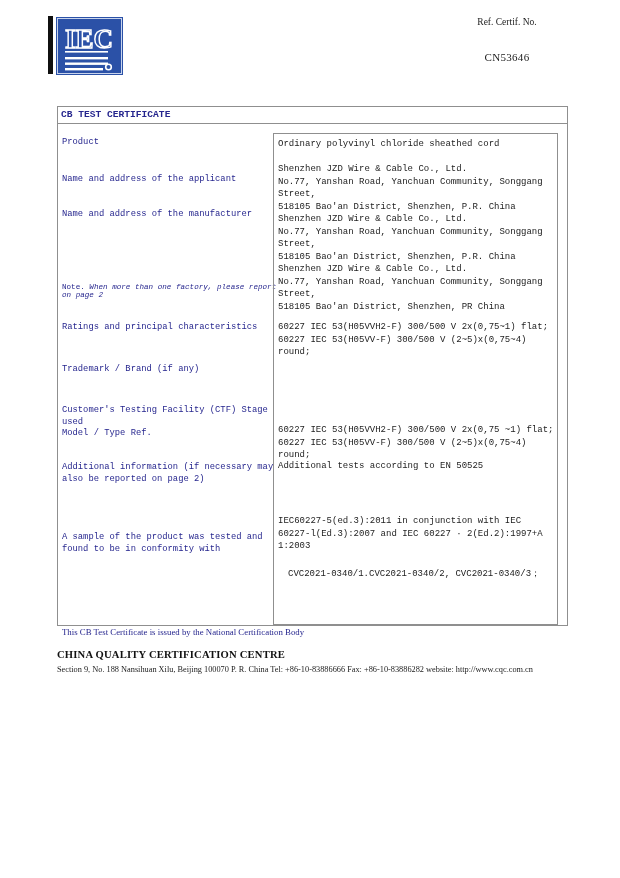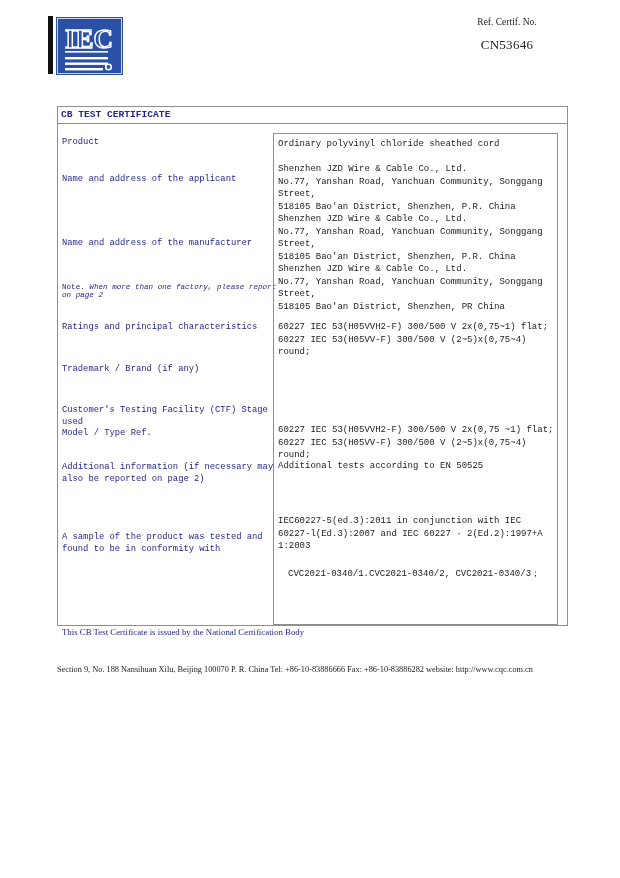--- a/index.html
+++ b/index.html
@@ -4,21 +4,21 @@
 <style>
   html,body{margin:0;padding:0;background:#fff;}
   .page{
     position:relative; width:620px; height:680px; background:#ffffff;
     font-family:"Liberation Serif","DejaVu Serif",serif; color:#1c1c1c; overflow:hidden;
   }
   
   .iec-bar{position:absolute;left:48px;top:16px;width:5px;height:58px;background:#101010;}
   .iec-logo{position:absolute;left:56px;top:17px;width:67px;height:58px;}
   .ref-block{position:absolute;left:437px;top:17px;width:140px;text-align:center;font-size:9.5px;color:#222;}
-  .ref-num{margin-top:10px;font-size:13px;letter-spacing:.3px;}
+  .ref-num{margin-top:24px;font-size:11px;letter-spacing:.3px;}
   .scheme{position:absolute;left:57px;top:79px;width:535px;font-weight:bold;font-size:9.6px;line-height:11.5px;color:#111;}
   
   .outer-box{position:absolute;left:57px;top:106px;width:509px;height:518px;border:1px solid #8f8f8f;background:#fff;font-family:Liberation Mono, monospace;}
   .cert-title{padding:2px 3px 3px 3px;border-bottom:1px solid #8f8f8f;color:#26268e;font-weight:bold;font-size:9.6px;}
   .lbl{position:absolute;left:4px;width:216px;color:#26268e;font-size:8.8px;line-height:11.5px;}
   .note-line{position:absolute;left:4px;width:216px;color:#26268e;font-size:7.6px;}
   .note-line .it{font-style:italic;}
   .inner-box{position:absolute;left:215px;top:26px;width:283px;height:490px;border:1px solid #8f8f8f;}
   .val,.valblock{position:absolute;left:4px;right:3px;font-size:9px;color:#1c1c1c;line-height:12.5px;}
   .indent{padding-left:10px;}
@@ -63,21 +63,21 @@
     <div>Ref. Certif. No.</div>
     <div class="ref-num">CN53646</div>
   </div>
 
 
   <div class="outer-box">
     <div class="cert-title">CB TEST CERTIFICATE</div>
 
     <div class="lbl" style="top:30px">Product</div>
     <div class="lbl" style="top:67px">Name and address of the applicant</div>
-    <div class="lbl" style="top:131px">Name and address of the manufacturer</div>
+    <div class="lbl" style="top:102px">Name and address of the manufacturer</div>
     <div class="note-line" style="top:176px">
       <span>Note.</span>
       <span class="it">When more than one factory, please report on page 2</span>
     </div>
     <div class="lbl" style="top:215px">Ratings and principal characteristics</div>
     <div class="lbl" style="top:257px">Trademark / Brand (if any)</div>
     <div class="lbl" style="top:298px">Customer's Testing Facility (CTF) Stage used</div>
     <div class="lbl" style="top:321px">Model / Type Ref.</div>
     <div class="lbl" style="top:355px">Additional information (if necessary may also be reported on page 2)</div>
     <div class="lbl" style="top:425px">A sample of the product was tested and found to be in conformity with</div>
@@ -118,20 +118,21 @@
       <div class="valblock" style="top:381px">
         <div>IEC60227-5(ed.3):2011 in conjunction with IEC</div>
         <div>60227-l(Ed.3):2007 and IEC 60227 · 2(Ed.2):1997+A 1:2003</div>
       </div>
 
       <div class="val indent" style="top:434px">CVC2021-0340/1.CVC2021-0340/2, CVC2021-0340/3；</div>
     </div>
   </div>
 
   <div class="issued">This CB Test Certificate is issued by the National Certification Body</div>
+  <div class="ncb-name">CHINA QUALITY CERTIFICATION CENTRE</div>
   <div class="ncb-addr">Section 9, No. 188 Nansihuan Xilu, Beijing 100070 P. R. China Tel: +86-10-83886666 Fax: +86-10-83886282 website: http://www.cqc.com.cn</div>
 
   <div class="date-row">
     <span class="date-label">Date：</span><span class="date-value">May. 18,2021</span>
   </div>
 
   <div class="cb-row">
     <span class="cb-prefix">CB</span><span class="cb-number">0062528</span>
   </div>
 

